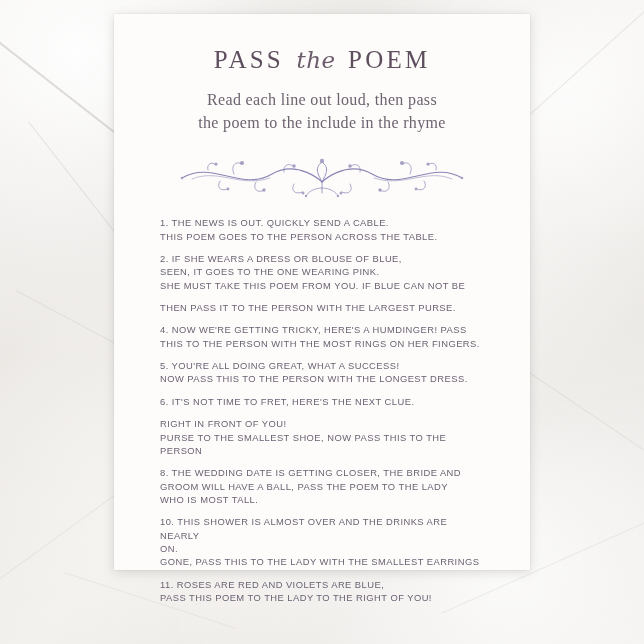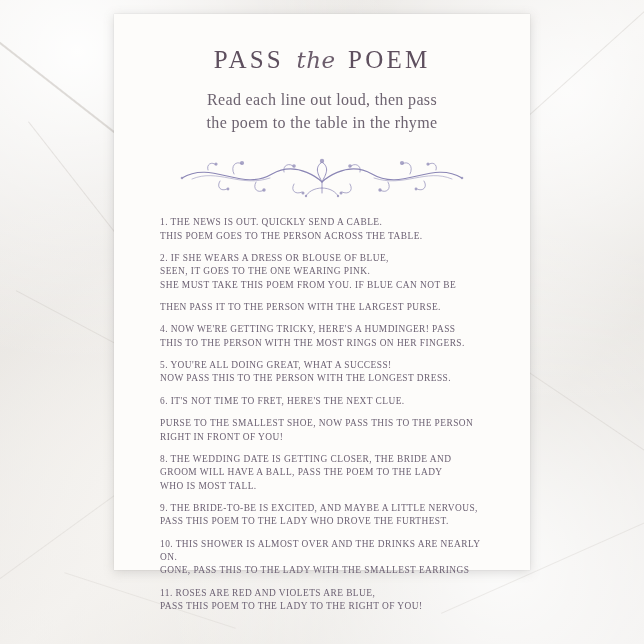--- a/index.html
+++ b/index.html
@@ -99,21 +99,21 @@
     padding: 0;
     list-style: none;
   }
   .poem li {
     color: #6c6173;
     font-size: 9.4px;
     line-height: 1.42;
     letter-spacing: 0.45px;
     margin-bottom: 9px;
     text-transform: uppercase;
-    font-family: Liberation Serif, serif;
+    font-family: Liberation Sans, sans-serif;
   }
   .poem li span { display: block; }
 </style>
 </head>
 <body>
 
 <div class="backdrop">
   <div class="vein v1"></div>
   <div class="vein v2"></div>
   <div class="vein v3"></div>
@@ -128,21 +128,21 @@
   <div class="card-inner">
 
     <h1 class="title">
       <span>PASS</span>
       <span class="script">the</span>
       <span>POEM</span>
     </h1>
 
     <p class="subtitle">
       <span>Read each line out loud, then pass</span><br>
-      <span>the poem to the table in the rhyme</span>
+      <span>the poem to the include in the rhyme</span>
     </p>
 
     <svg class="ornament" viewBox="0 0 300 56">
       <g stroke="#8b86b5" fill="none" stroke-width="1.1" stroke-linecap="round">
         <path d="M10 30 C40 12, 70 44, 100 26 C126 11, 150 34, 150 34 C150 34, 174 11, 200 26 C230 44, 260 12, 290 30"></path>
         <path d="M20 31 C46 20, 68 40, 98 30" stroke-width="0.7" opacity="0.75"></path>
         <path d="M202 30 C232 40, 254 20, 280 31" stroke-width="0.7" opacity="0.75"></path>
         <path d="M150 34 C146 26, 142 20, 150 14 C158 20, 154 26, 150 34" stroke-width="0.9"></path>
         <path d="M150 34 L150 45" stroke-width="0.8"></path>
         <path d="M150 40 C142 40, 136 44, 134 48" stroke-width="0.7"></path>
@@ -199,33 +199,29 @@
           <span>this to the person with the most rings on her fingers.</span>
         </li>
         <li>
           <span>5. You're all doing great, what a success!</span>
           <span>Now pass this to the person with the longest dress.</span>
         </li>
         <li>
           <span>6. It's not time to fret, here's the next clue.</span>
         </li>
         <li>
+          <span>right in front of you!</span>
           <span>purse to the smallest shoe, now pass this to the person</span>
-          <span>right in front of you!</span>
         </li>
         <li>
           <span>8. The wedding date is getting closer, the bride and</span>
           <span>groom will have a ball, pass the poem to the lady</span>
           <span>who is most tall.</span>
         </li>
         <li>
-          <span>9. The bride-to-be is excited, and maybe a little nervous,</span>
-          <span>pass this poem to the lady who drove the furthest.</span>
-        </li>
-        <li>
           <span>10. This shower is almost over and the drinks are nearly</span>
           <span>on.</span>
           <span>gone, pass this to the lady with the smallest earrings</span>
         </li>
         <li>
           <span>11. Roses are red and violets are blue,</span>
           <span>Pass this poem to the lady to the right of you!</span>
         </li>
       </ul>
 

